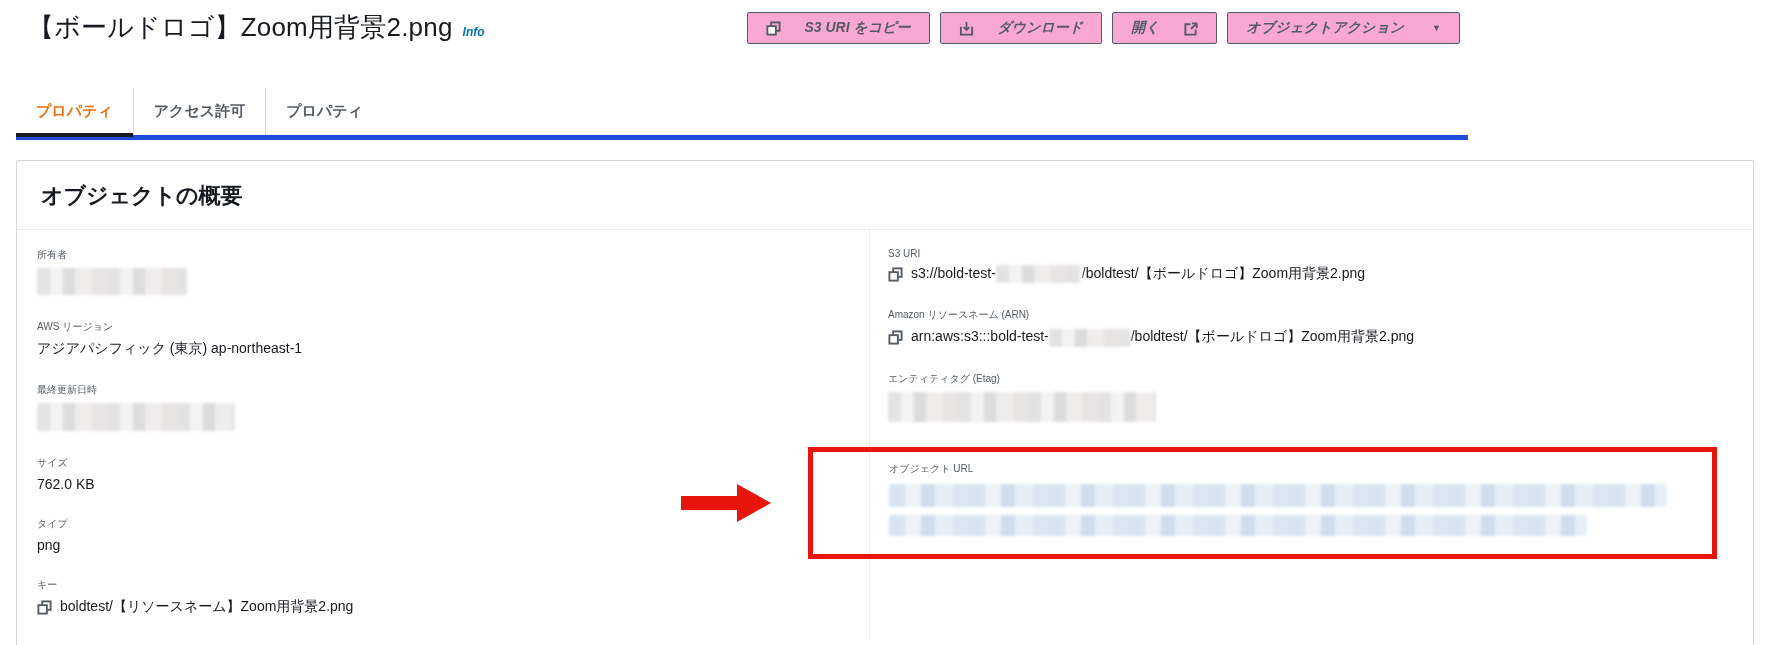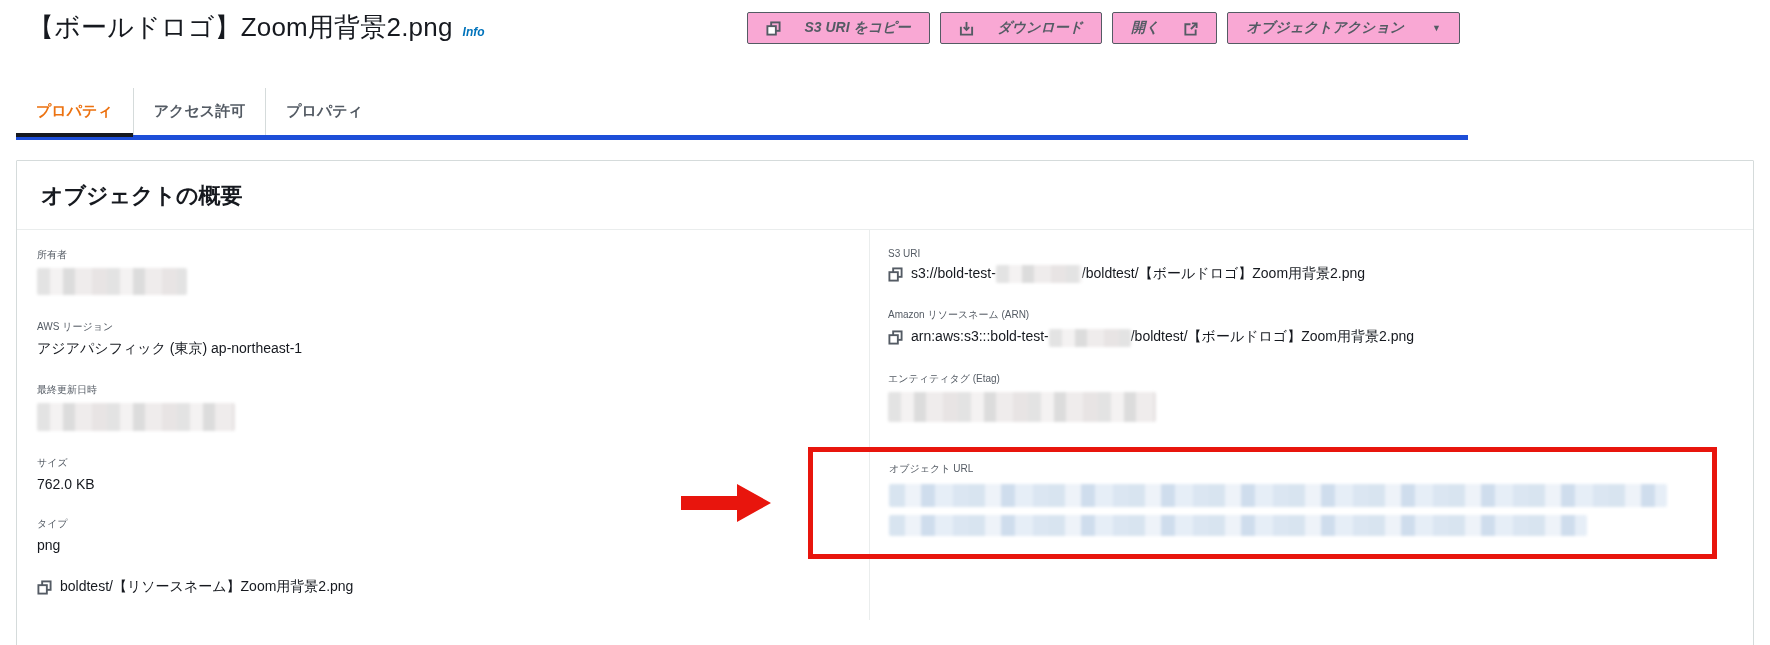--- a/index.html
+++ b/index.html
@@ -176,20 +176,21 @@
         </div>
         <div class="field">
           <div class="field-label">サイズ</div>
           <div class="field-value">762.0 KB</div>
         </div>
         <div class="field">
           <div class="field-label">タイプ</div>
           <div class="field-value">png</div>
         </div>
         <div class="field" style="margin-bottom:0;">
+          <div class="field-label">キー</div>
           <div class="field-value">
             <span class="copy-icon">
               <svg width="15" height="15" viewBox="0 0 16 16" fill="none" stroke="#545b64" stroke-width="2">
                 <rect x="5.5" y="1.5" width="9" height="9"></rect>
                   <rect x="1.5" y="5.5" width="9" height="9" fill="#fff"></rect>
               </svg>
             </span>
             <span>boldtest/【リソースネーム】Zoom用背景2.png</span>
           </div>
         </div>

